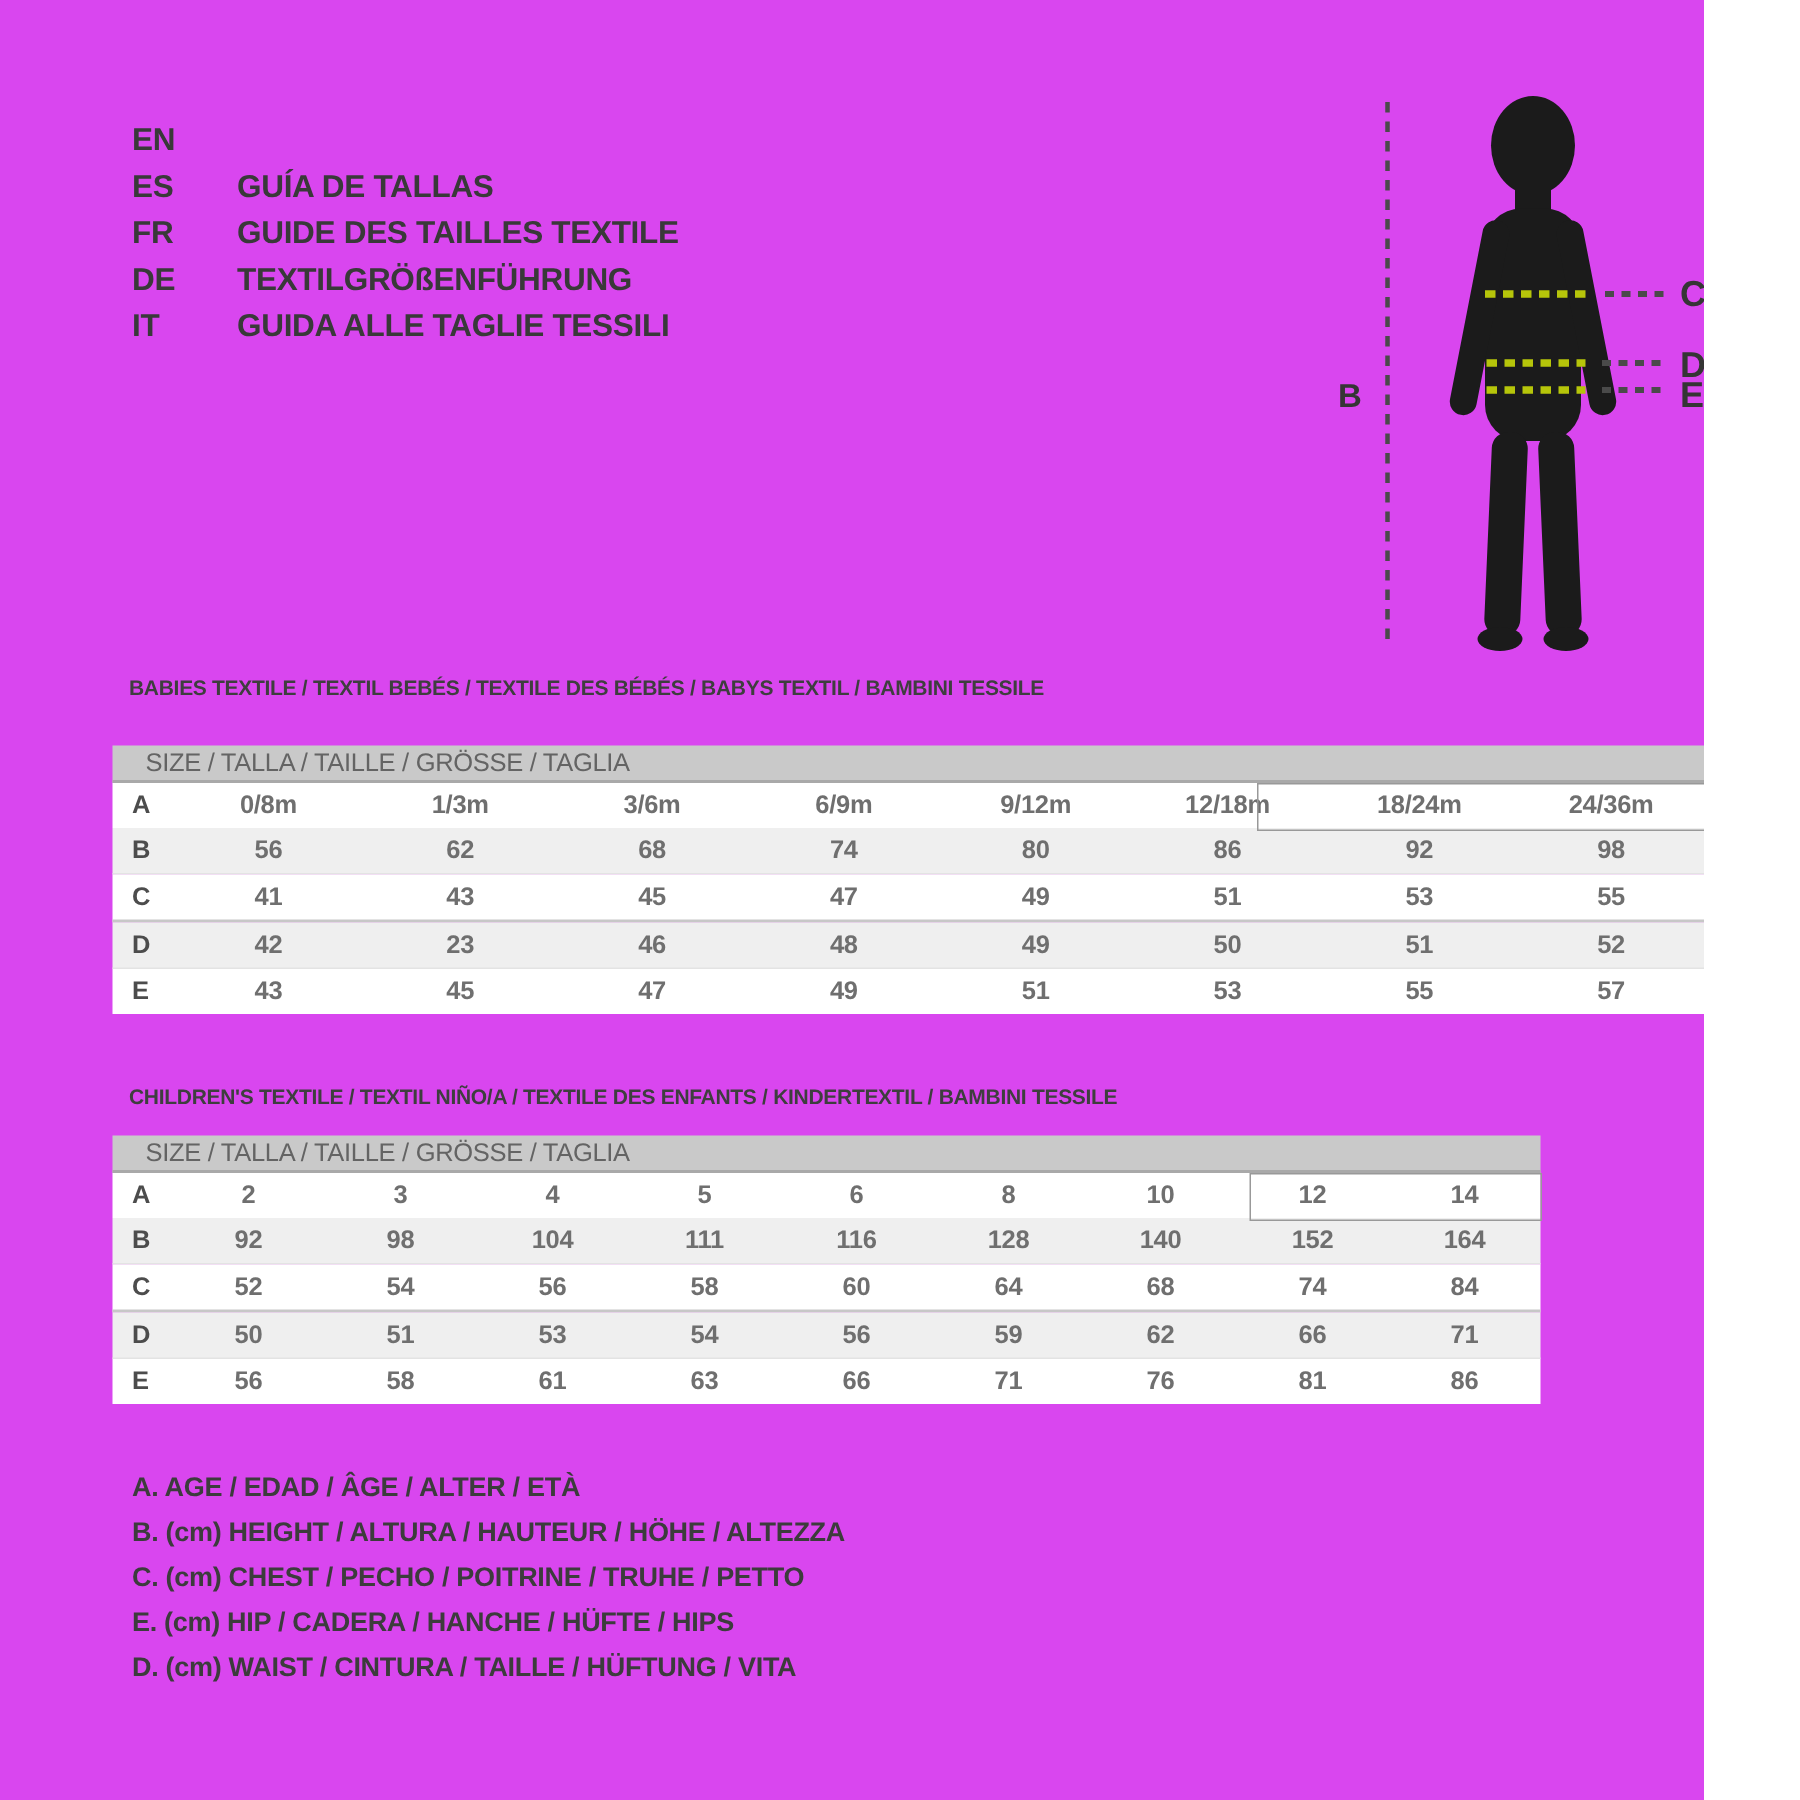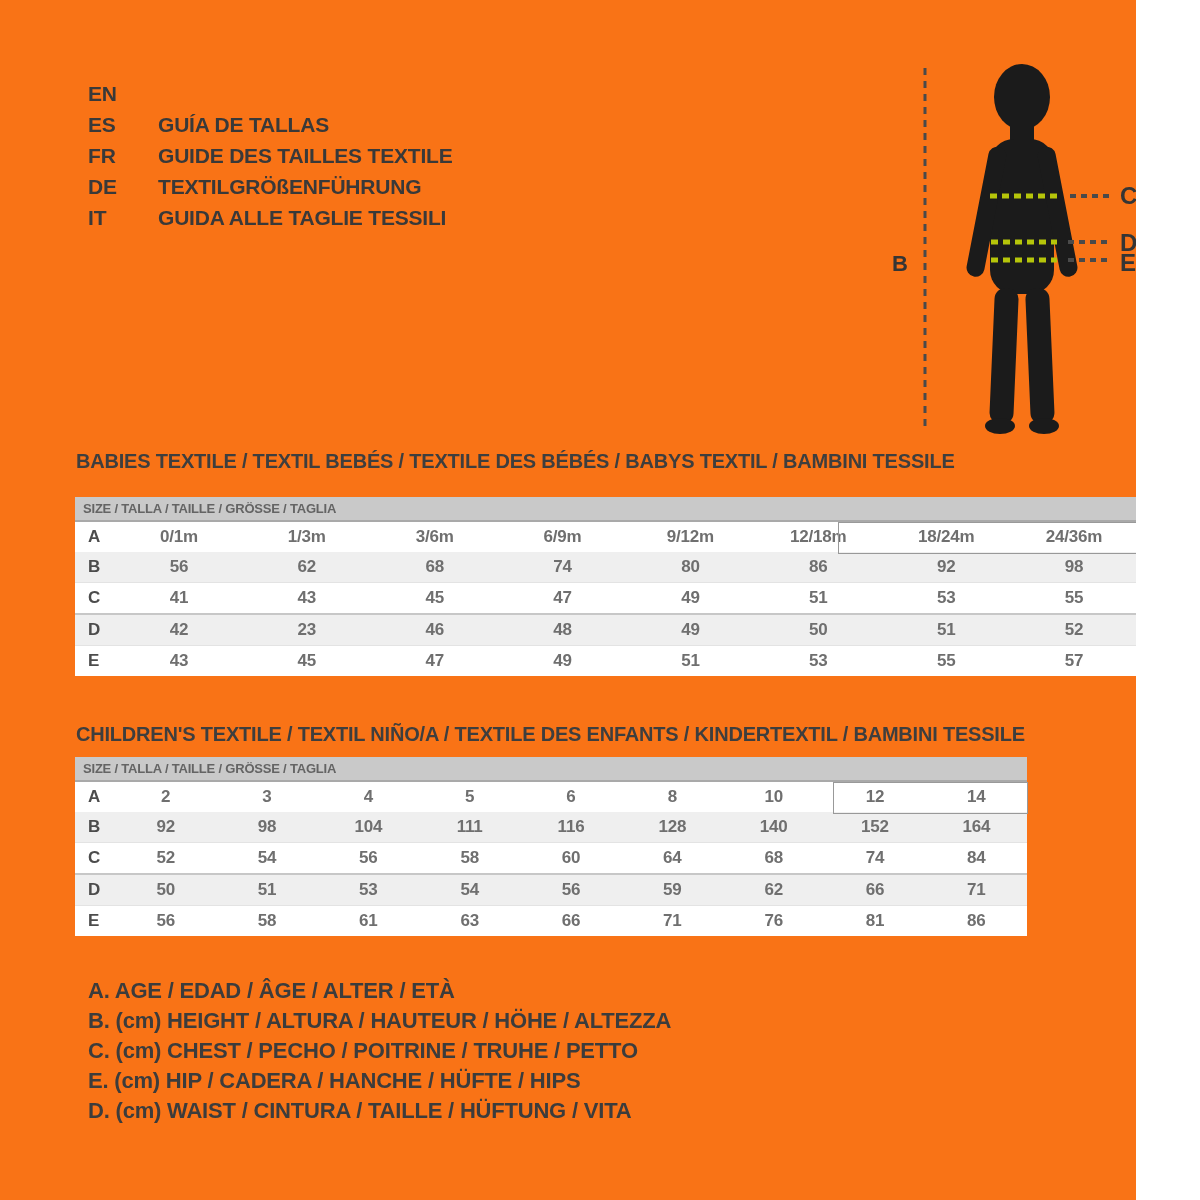--- a/index.html
+++ b/index.html
@@ -1,55 +1,55 @@
 <!DOCTYPE html>
 <html><head>
 <meta charset="utf-8">
 <style>
   html,body{margin:0;padding:0;background:#ffffff;}
   .canvas{
-    position:relative;width:1136px;height:1200px;background:#f97316;overflow:hidden;
+    position:relative;width:1136px;height:1200px;background:#d946ef;overflow:hidden;
     font-family:"Liberation Sans", sans-serif;color:#3b3b3b;letter-spacing:-0.2px;
   }
   
   .lang-block{position:absolute;left:88px;top:78px;font-weight:bold;font-size:21px;line-height:31px;color:#393939;}
   .lang-row{display:flex;}
   .lang-code{width:70px;}
   
-  .section-heading{position:absolute;left:76px;font-weight:bold;font-size:20px;color:#3e3e3e;text-align:center;}
+  .section-heading{position:absolute;left:86px;font-weight:bold;font-size:14px;color:#3e3e3e;text-align:center;}
   #babies-heading{top:450px;}
   #children-heading{top:723px;}
   
   .sg-table{position:absolute;left:75px;}
   #babies-table{top:497px;width:1063px;}
   #children-table{top:757px;width:952px;}
   .thead{
     height:23px;background:#c9c9c9;border-bottom:2px solid #a9a9a9;
-    font-weight:bold;font-size:13px;line-height:24px;color:#646464;padding-left:8px;
+    font-weight:normal;font-size:17px;line-height:24px;color:#646464;padding-left:22px;
   }
   .trow{
     display:grid;grid-template-columns:40px repeat(var(--cols),1fr);
     height:30px;align-items:center;
     font-weight:bold;font-size:17px;color:#6f6f6f;
     border-bottom:1px solid #e3e3e3;background:#ffffff;
   }
   .trow.alt{background:#efefef;}
   .trow.rowA{border-bottom:none;}
   .trow.sepC{border-bottom:2px solid #c7c7c7;}
   .trow:last-child{border-bottom:none;}
   .rlabel{padding-left:13px;color:#4c4c4c;}
   .cell{text-align:center;}
   .hl-box{position:absolute;border:1px solid #999999;background:transparent;}
   #babies-box{left:763px;top:25px;width:299px;height:30px;}
   #children-box{left:758px;top:25px;width:193px;height:30px;}
   
   .figure{position:absolute;left:870px;top:40px;width:330px;height:420px;}
   .figure text{font-family:"Liberation Sans", sans-serif;font-weight:bold;fill:#353535;}
   
-  .legend{position:absolute;left:88px;top:976px;font-weight:bold;font-size:22px;line-height:30px;color:#3c3c3c;}
+  .legend{position:absolute;left:88px;top:976px;font-weight:bold;font-size:18px;line-height:30px;color:#3c3c3c;}
 </style>
 </head>
 <body>
 
 <div class="canvas">
 
   <div class="lang-block">
     <div class="lang-row">
       <span class="lang-code">EN</span>
     </div>
@@ -108,21 +108,21 @@
     <text x="250" y="211" font-size="24">D</text>
     <text x="250" y="231" font-size="24">E</text>
   </svg>
 
   <div class="section-heading" id="babies-heading">BABIES TEXTILE / TEXTIL BEBÉS / TEXTILE DES BÉBÉS / BABYS TEXTIL / BAMBINI TESSILE</div>
   <div class="sg-table" id="babies-table" style="--cols:8">
     <div class="thead">SIZE / TALLA / TAILLE / GRÖSSE / TAGLIA</div>
     <div class="rows">
         <div class="trow rowA">
           <div class="rlabel">A</div>
-          <div class="cell">0/1m</div>
+          <div class="cell">0/8m</div>
           <div class="cell">1/3m</div>
           <div class="cell">3/6m</div>
           <div class="cell">6/9m</div>
           <div class="cell">9/12m</div>
           <div class="cell">12/18m</div>
           <div class="cell">18/24m</div>
           <div class="cell">24/36m</div>
         </div>
         <div class="trow alt">
           <div class="rlabel">B</div>

